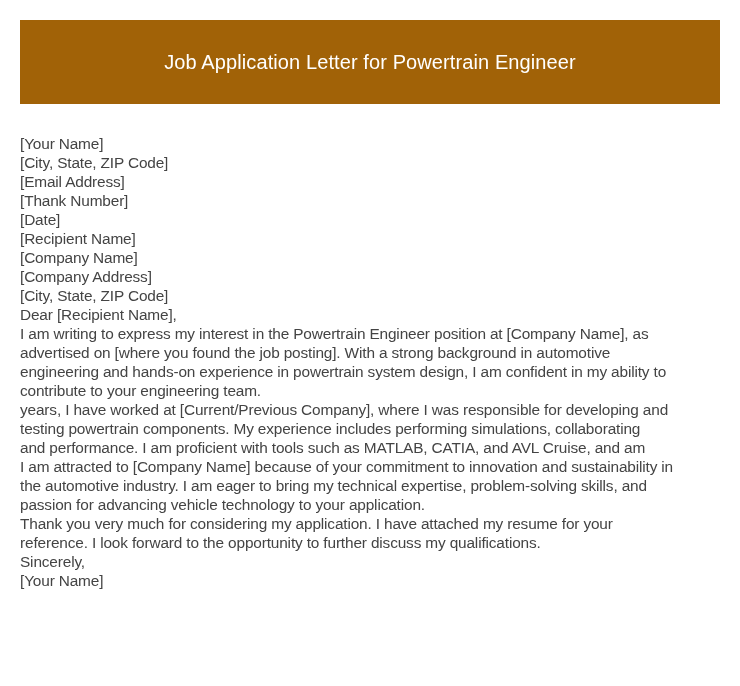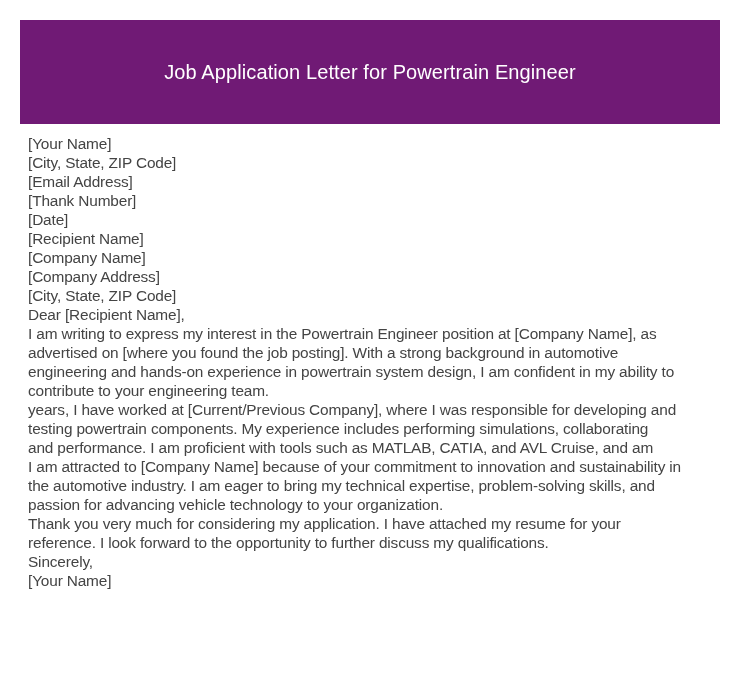--- a/index.html
+++ b/index.html
@@ -12,22 +12,22 @@
       height: 686px;
       overflow: hidden;
       font-family: "Liberation Sans", "DejaVu Sans", sans-serif;
       color: #444444;
     }
     .header {
       position: absolute;
       left: 20px;
       top: 20px;
       width: 700px;
-      height: 104px;
-      background: #701a75;
+      height: 84px;
+      background: #a16207;
       display: flex;
       align-items: center;
       justify-content: center;
     }
     .header-title {
       color: #ffffff;
       font-size: 20px;
       letter-spacing: 0.1px;
     }
     .letter {
@@ -35,21 +35,20 @@
       left: 20px;
       top: 134px;
       width: 705px;
       font-size: 15.4px;
       line-height: 19px;
       letter-spacing: -0.15px;
     }
     .line {
       display: block;
       white-space: nowrap;
-      margin-left: 8px;
     }
     .para {
       display: block;
     }
   </style>
 </head>
 <body>
 
 <div class="header">
   <div class="header-title">Job Application Letter for Powertrain Engineer</div>
@@ -82,21 +81,21 @@
 
   <div class="para">
     <span class="line">years, I have worked at [Current/Previous Company], where I was responsible for developing and</span>
     <span class="line">testing powertrain components. My experience includes performing simulations, collaborating</span>
     <span class="line">and performance. I am proficient with tools such as MATLAB, CATIA, and AVL Cruise, and am</span>
   </div>
 
   <div class="para">
     <span class="line">I am attracted to [Company Name] because of your commitment to innovation and sustainability in</span>
     <span class="line">the automotive industry. I am eager to bring my technical expertise, problem-solving skills, and</span>
-    <span class="line">passion for advancing vehicle technology to your organization.</span>
+    <span class="line">passion for advancing vehicle technology to your application.</span>
   </div>
 
   <div class="para">
     <span class="line">Thank you very much for considering my application. I have attached my resume for your</span>
     <span class="line">reference. I look forward to the opportunity to further discuss my qualifications.</span>
   </div>
 
   <span class="line">Sincerely,</span>
   <span class="line">[Your Name]</span>
 </div>

